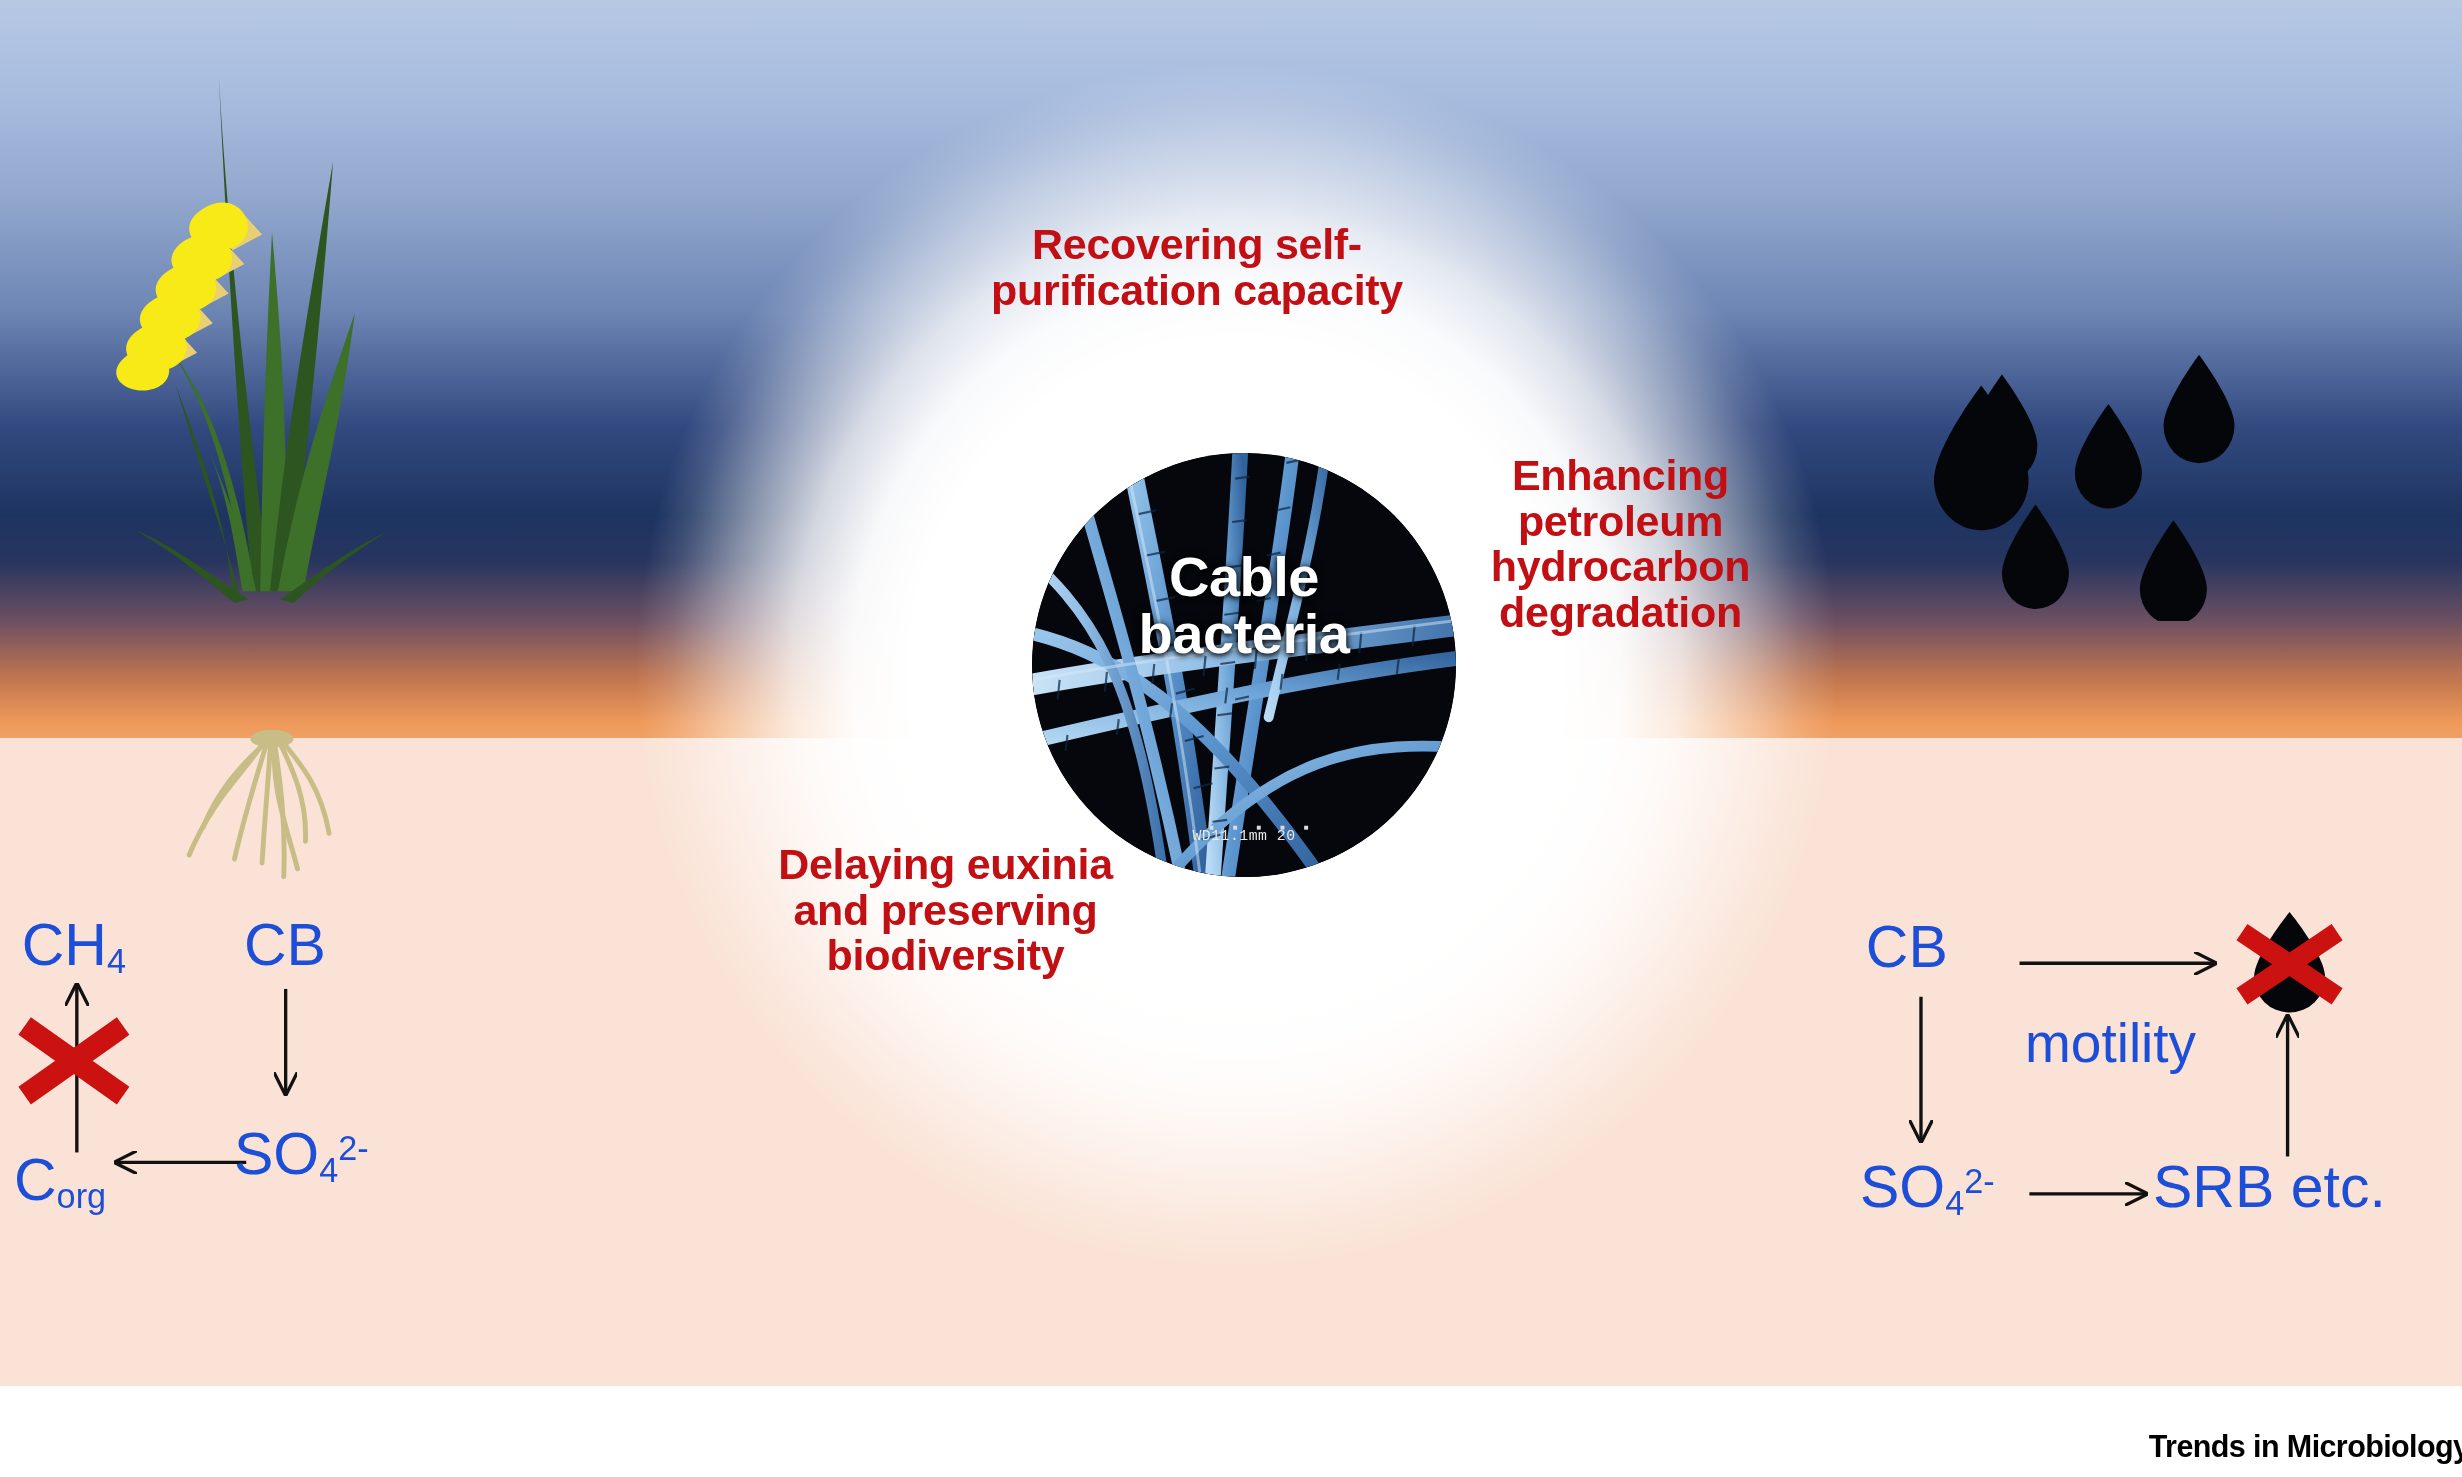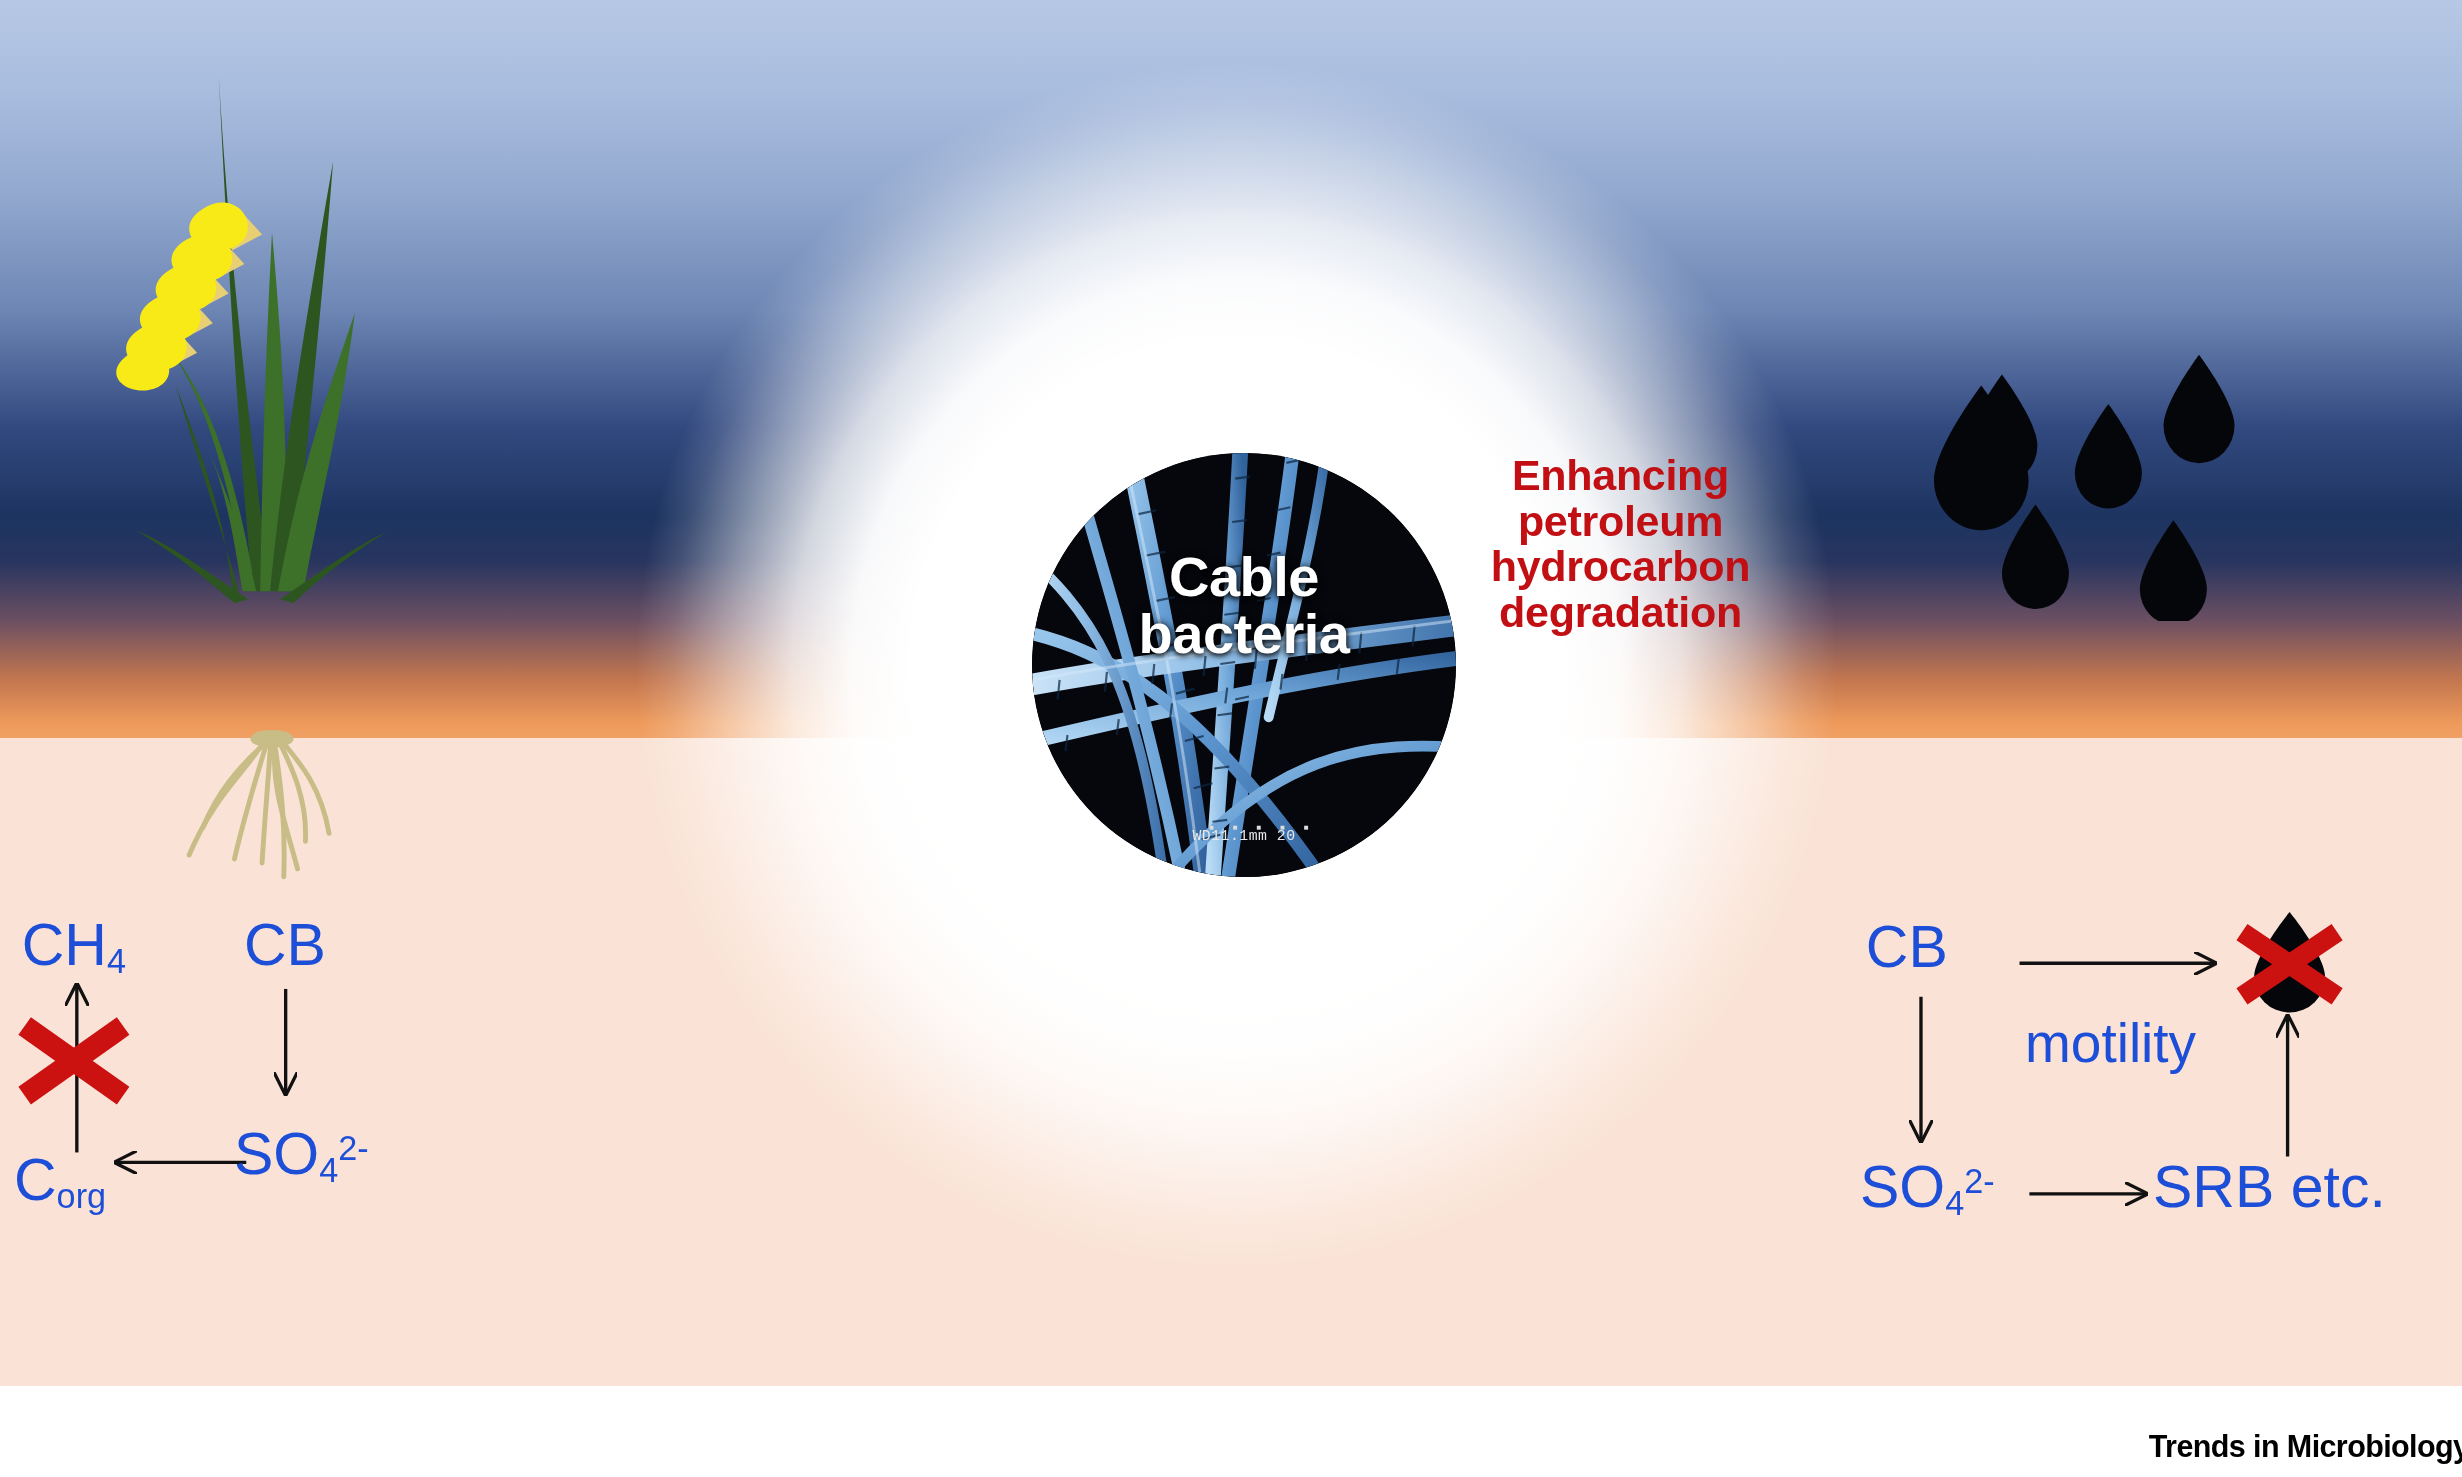--- a/index.html
+++ b/index.html
@@ -270,21 +270,23 @@
       </g>
     </svg>
 
     <div class="micro-label">
       <div>Cable</div>
       <div>bacteria</div>
     </div>
     <div class="micro-scale">WD11.1mm 20</div>
   </div>
 
+  <div class="callout" id="c-recover">Recovering self-purification capacity</div>
   <div class="callout" id="c-petro">Enhancing petroleum hydrocarbon degradation</div>
+  <div class="callout" id="c-euxinia">Delaying euxinia and preserving biodiversity</div>
 
   <div class="chem" id="diagram-left">
     <svg width="591" height="355" viewBox="0 0 600 360">
       <defs>
         <marker id="ah" viewBox="0 0 10 10" refX="9" refY="5" markerWidth="7" markerHeight="7" orient="auto-start-reverse">
           <path d="M0 0 L10 5 L0 10" fill="none" stroke="#111" stroke-width="1.4"></path>
         </marker>
       </defs>
 
       <line x1="78" y1="250" x2="78" y2="80" stroke="#111" stroke-width="3.4" marker-end="url(#ah)"></line>

